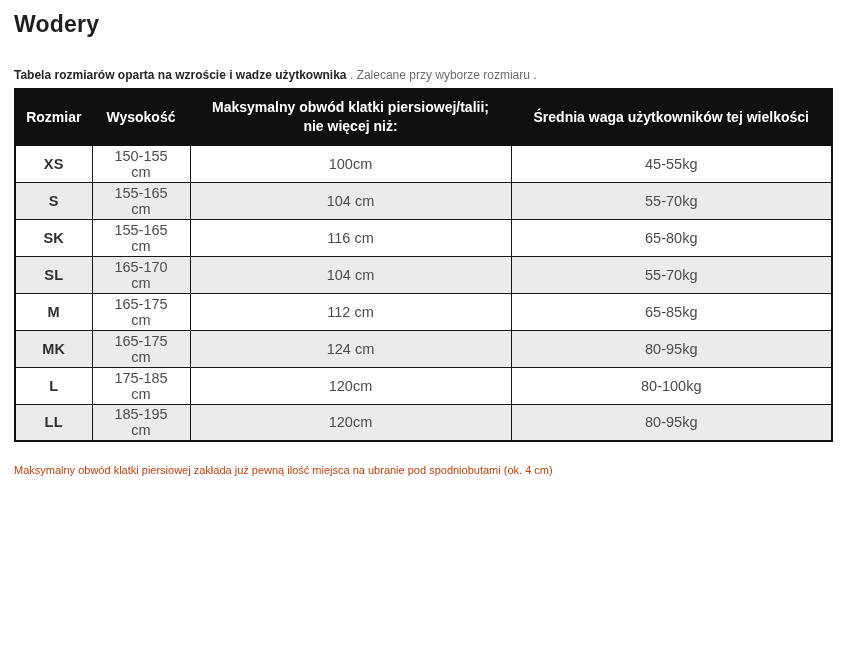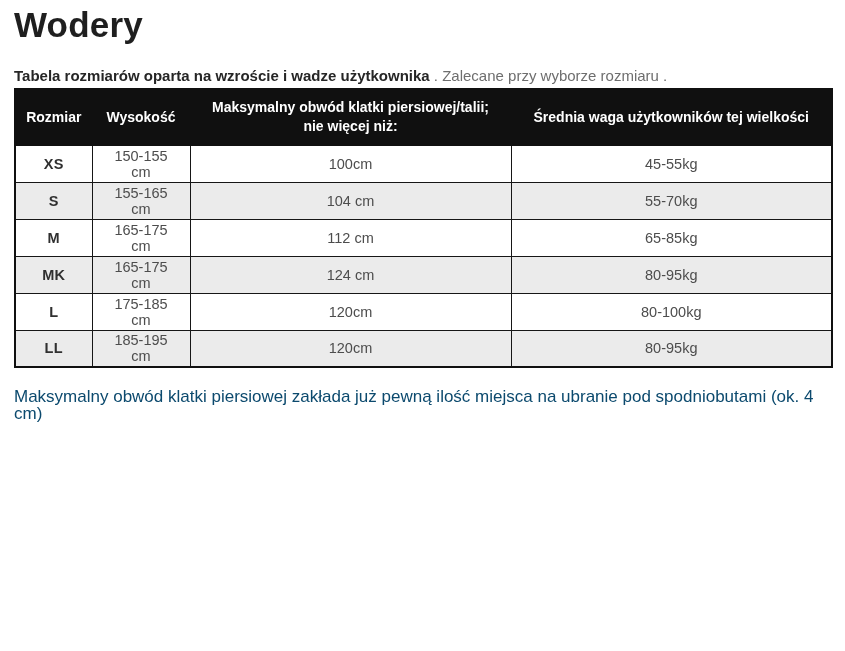--- a/index.html
+++ b/index.html
@@ -9,30 +9,30 @@
     background: #ffffff;
     width: 845px;
     height: 651px;
     font-family: "Liberation Sans", "DejaVu Sans", sans-serif;
     overflow: hidden;
   }
   .container { padding: 0 14px; }
 
   h1.page-title {
     margin: 9px 0 0 0;
-    font-size: 35px;
+    font-size: 23px;
     line-height: 31px;
     font-weight: 700;
     color: #1f1f1f;
     letter-spacing: 0.2px;
   }
 
   p.subtitle {
     margin: 27px 0 0 0;
-    font-size: 15px;
+    font-size: 12px;
     line-height: 17px;
     color: #6e6e6e;
   }
   p.subtitle .bold-part {
     font-weight: 700;
     color: #262626;
   }
 
   table.size-table {
     margin-top: 4px;
@@ -72,23 +72,23 @@
   }
   table.size-table tbody tr:nth-child(even) td { background: #ebebeb; }
   table.size-table tbody td.size-cell {
     font-weight: 700;
     color: #303030;
     letter-spacing: 0.3px;
   }
 
   p.footnote {
     margin: 20px 0 0 0;
-    font-size: 17px;
+    font-size: 11px;
     line-height: 17px;
-    color: #0c4a6e;
+    color: #c2410c;
   }
 </style>
 </head>
 <body>
 
 <div class="container">
 
   <h1 class="page-title">Wodery</h1>
 
   <p class="subtitle"><span class="bold-part">Tabela rozmiarów oparta na wzroście i wadze użytkownika</span><span> . Zalecane przy wyborze rozmiaru .</span></p>
@@ -116,20 +116,32 @@
         <td>100cm</td>
         <td>45-55kg</td>
       </tr>
       <tr>
         <td class="size-cell">S</td>
         <td>155-165 cm</td>
         <td>104 cm</td>
         <td>55-70kg</td>
       </tr>
       <tr>
+        <td class="size-cell">SK</td>
+        <td>155-165 cm</td>
+        <td>116 cm</td>
+        <td>65-80kg</td>
+      </tr>
+      <tr>
+        <td class="size-cell">SL</td>
+        <td>165-170 cm</td>
+        <td>104 cm</td>
+        <td>55-70kg</td>
+      </tr>
+      <tr>
         <td class="size-cell">M</td>
         <td>165-175 cm</td>
         <td>112 cm</td>
         <td>65-85kg</td>
       </tr>
       <tr>
         <td class="size-cell">MK</td>
         <td>165-175 cm</td>
         <td>124 cm</td>
         <td>80-95kg</td>

